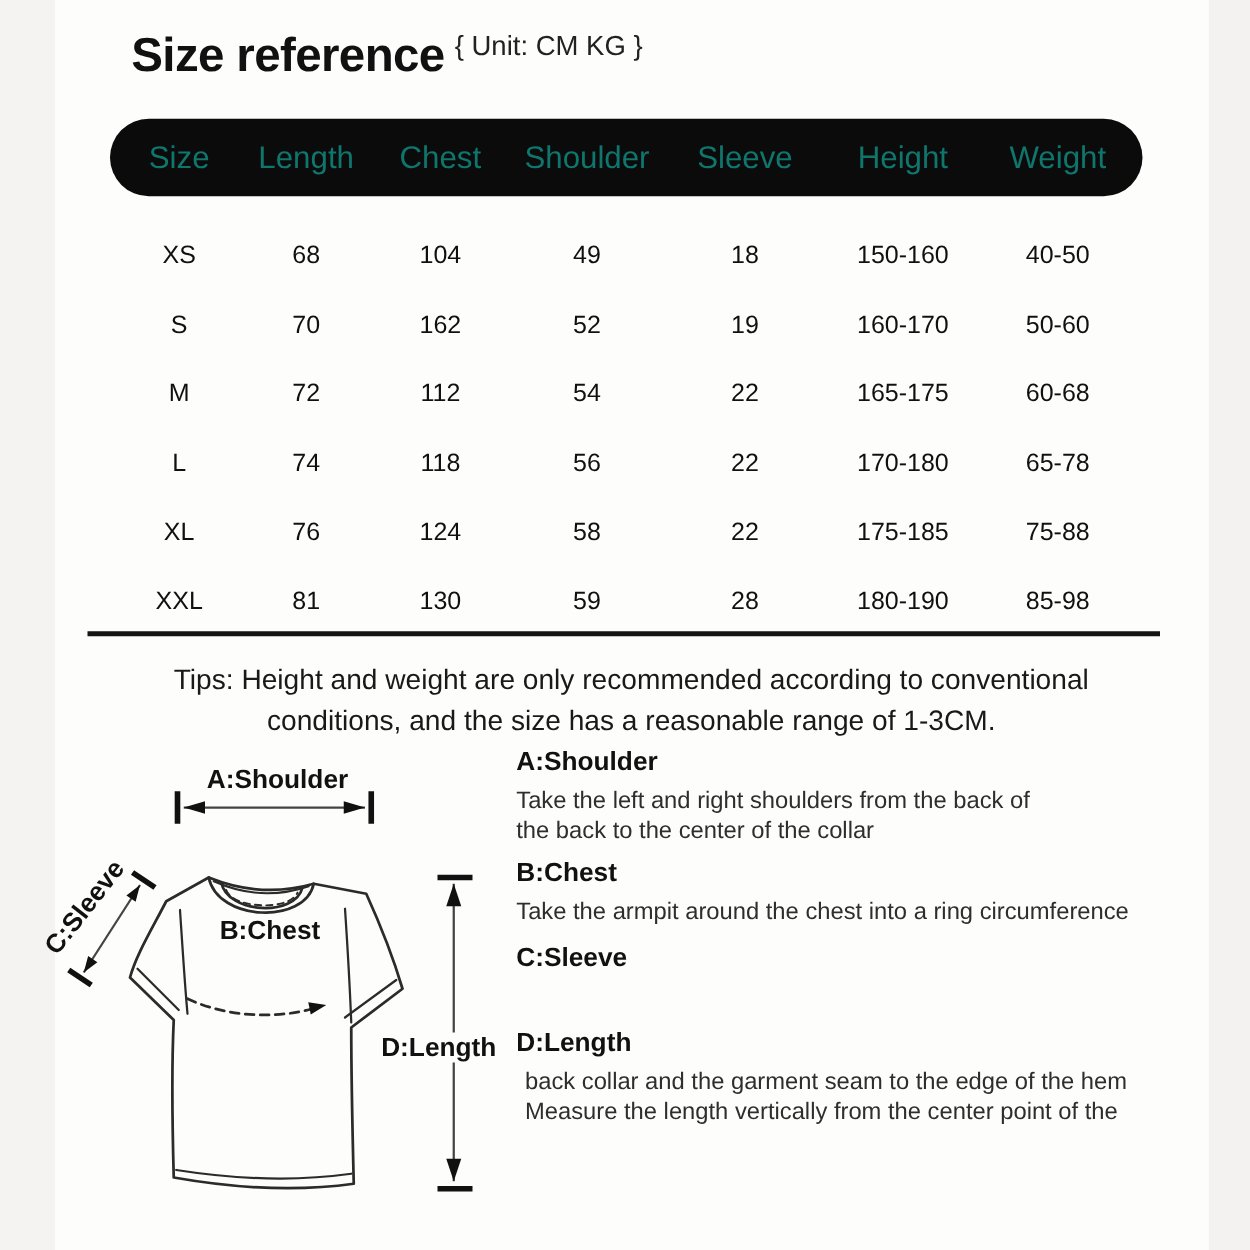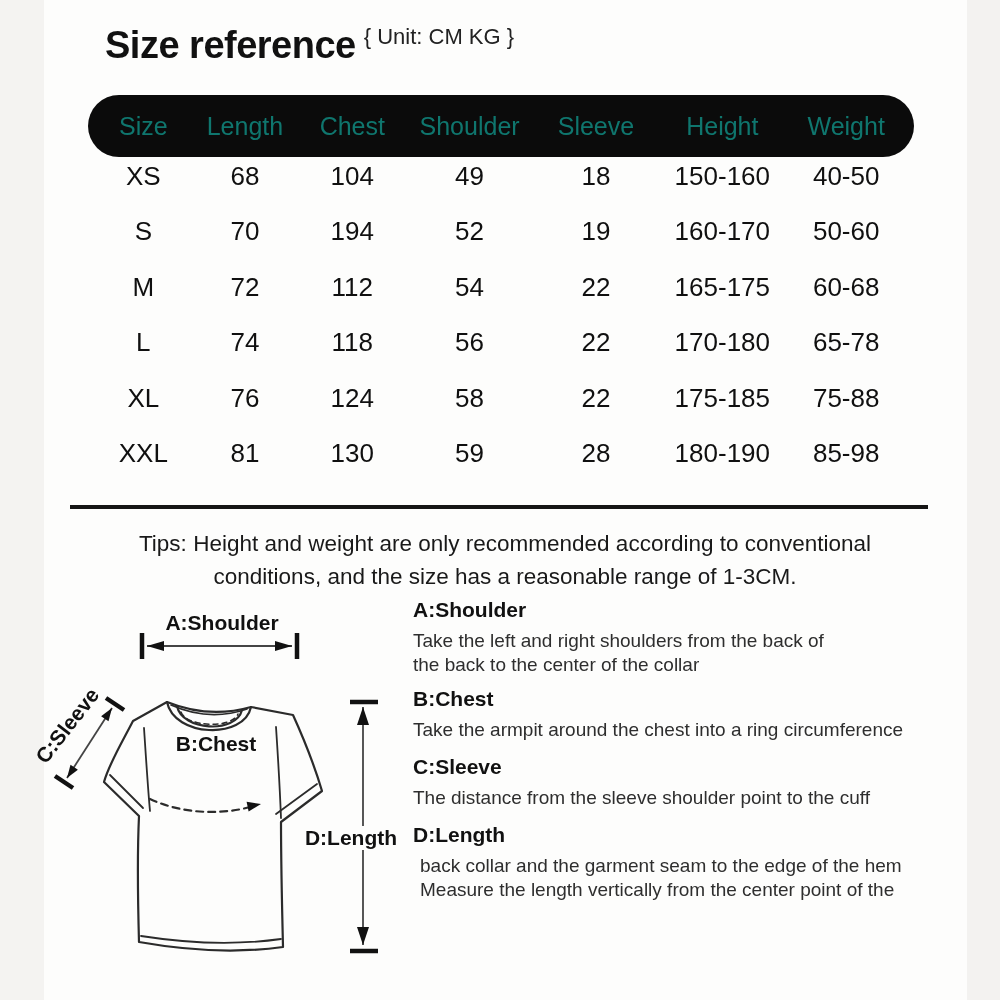--- a/index.html
+++ b/index.html
@@ -18,21 +18,21 @@
   .title{font-size:38px;font-weight:bold;letter-spacing:-0.5px;color:#111;margin:0;}
   .unit-note{font-size:22px;color:#222;}
 
   
   .size-table{position:absolute;left:88px;top:95px;width:826px;}
   .thead{
     background:#0b0b0b;border-radius:31px;height:62px;
     display:flex;align-items:center;color:#0f766e;font-size:25px;
   }
   .tbody{padding-top:4px;}
-  .trow{display:flex;align-items:flex-start;height:55.4px;font-size:26px;color:#101010;}
+  .trow{display:flex;align-items:flex-end;height:55.4px;font-size:20px;color:#101010;}
   .cell{text-align:center;}
   .col-1{width:13.4%;}
   .col-2{width:11.2%;}
   .col-3{width:14.8%;}
   .col-4{width:13.6%;}
   .col-5{width:17%;}
   .col-6{width:13.6%;}
   .col-7{width:16.4%;}
 
   .divider{position:absolute;left:70px;top:505px;width:858px;height:3.5px;background:#151515;}
@@ -84,21 +84,21 @@
       <div class="cell col-2">68</div>
       <div class="cell col-3">104</div>
       <div class="cell col-4">49</div>
       <div class="cell col-5">18</div>
       <div class="cell col-6">150-160</div>
       <div class="cell col-7">40-50</div>
     </div>
     <div class="trow">
       <div class="cell col-1">S</div>
       <div class="cell col-2">70</div>
-      <div class="cell col-3">194</div>
+      <div class="cell col-3">162</div>
       <div class="cell col-4">52</div>
       <div class="cell col-5">19</div>
       <div class="cell col-6">160-170</div>
       <div class="cell col-7">50-60</div>
     </div>
     <div class="trow">
       <div class="cell col-1">M</div>
       <div class="cell col-2">72</div>
       <div class="cell col-3">112</div>
       <div class="cell col-4">54</div>
@@ -196,20 +196,19 @@
     <div class="def-term">A:Shoulder</div>
     <div class="def-line">Take the left and right shoulders from the back of</div>
     <div class="def-line">the back to the center of the collar</div>
   </div>
   <div class="def-block def-b">
     <div class="def-term">B:Chest</div>
     <div class="def-line">Take the armpit around the chest into a ring circumference</div>
   </div>
   <div class="def-block def-c">
     <div class="def-term">C:Sleeve</div>
-    <div class="def-line">The distance from the sleeve shoulder point to the cuff</div>
   </div>
   <div class="def-block def-d">
     <div class="def-term">D:Length</div>
     <div class="def-line">back collar and the garment seam to the edge of the hem</div>
     <div class="def-line">Measure the length vertically from the center point of the</div>
   </div>
 </div>
 
 </body></html>

